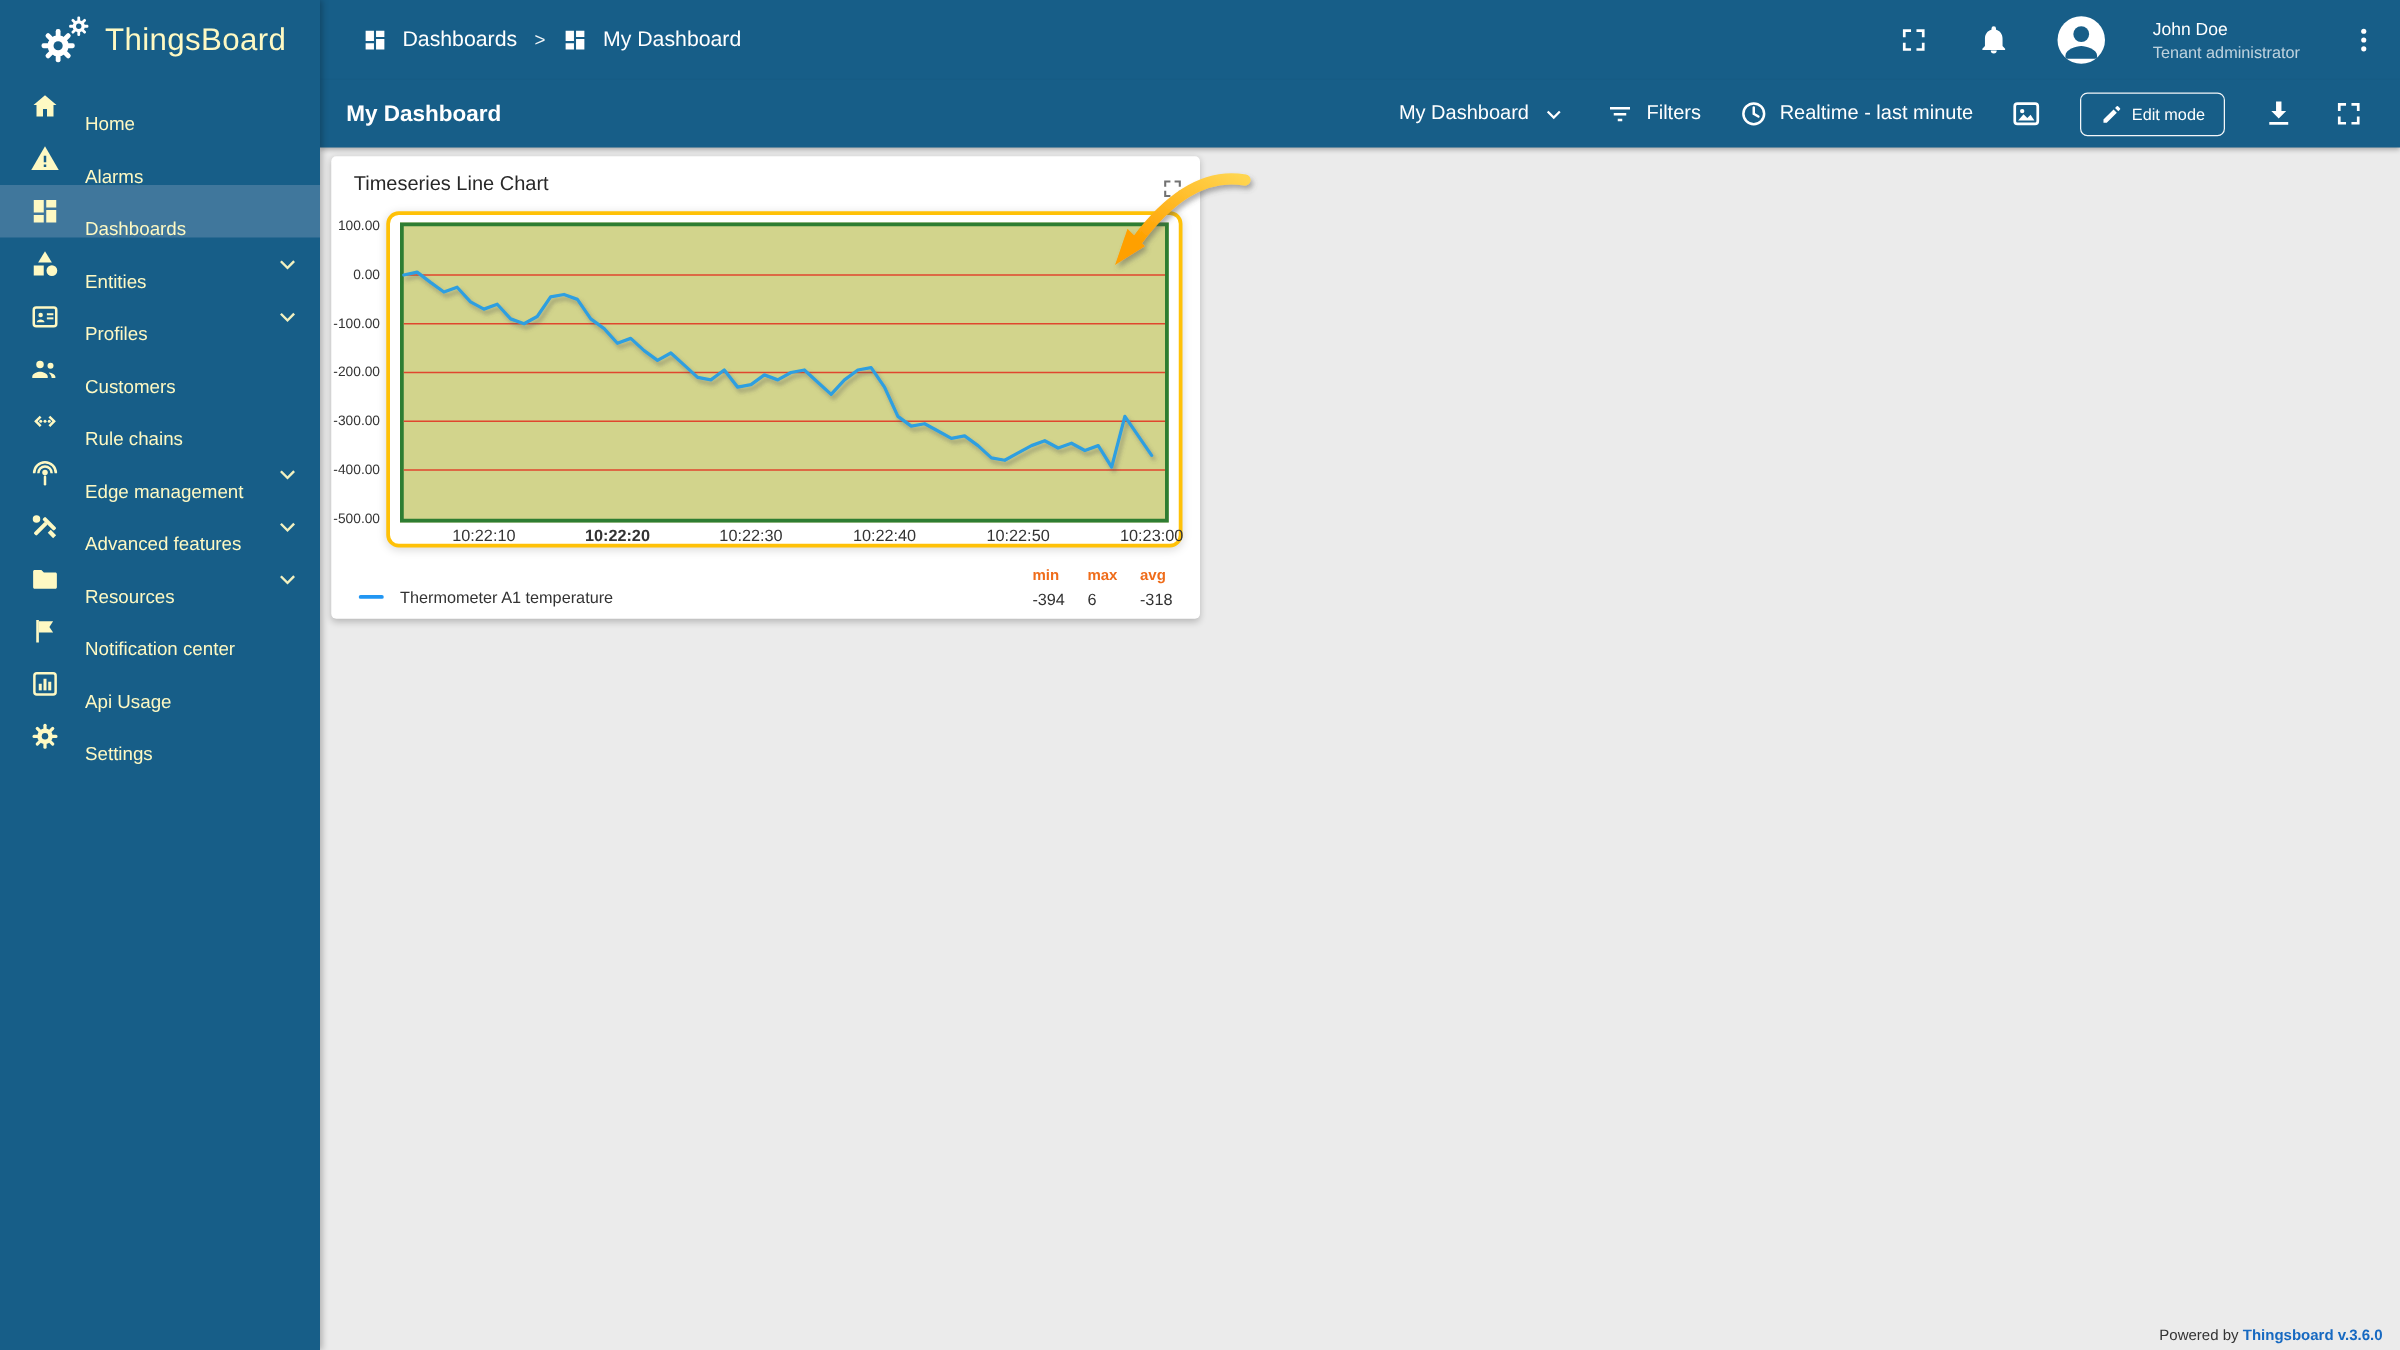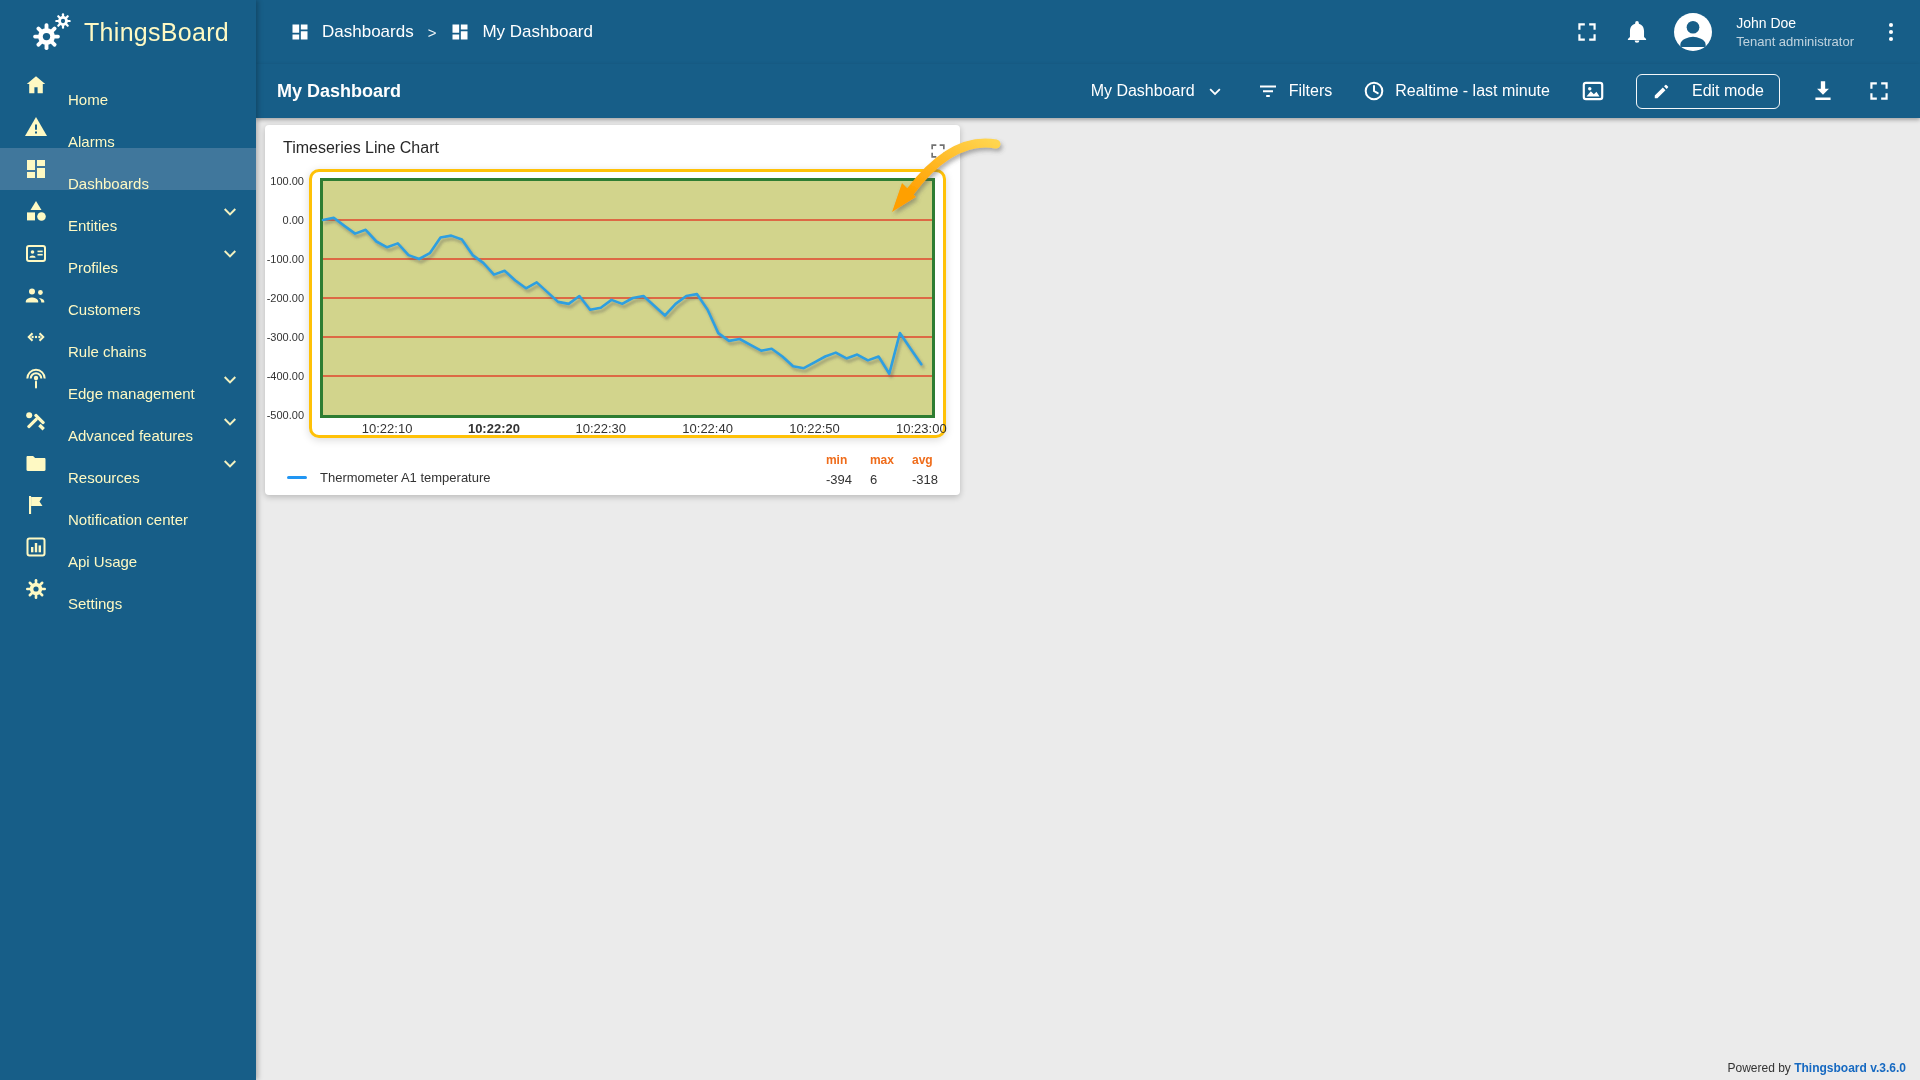--- a/index.html
+++ b/index.html
@@ -37,43 +37,43 @@
   .main { flex:1; display:flex; flex-direction:column; min-width:0; }
 
   .topbar {
     height:64px; background:#175e88; color:#fff;
     display:flex; align-items:center; padding:0 16px 0 34px; flex:0 0 64px;
   }
   .breadcrumb { display:flex; align-items:center; gap:12px; font-size:17px; }
   .bc-icon { width:20px; height:20px; } .bc-icon svg { width:20px; height:20px; display:block; }
   .bc-sep { font-size:15px; opacity:.95; padding:0 2px; }
   .bc-link { cursor:pointer; }
-  .topbar-right { margin-left:auto; display:flex; align-items:center; gap:24px; }
+  .topbar-right { margin-left:auto; display:flex; align-items:center; gap:38px; }
   .tb-icon { width:26px; height:26px; color:#fff; cursor:pointer; }
   .tb-icon svg { width:26px; height:26px; display:block; }
   .avatar { width:38px; height:38px; border-radius:50%; background:#fff; color:#175e88; overflow:hidden; cursor:pointer; }
   .avatar svg { width:38px; height:38px; display:block; }
   .user-block { line-height:1.35; cursor:pointer; }
   .user-name { font-size:14px; }
   .user-role { font-size:13px; opacity:.72; }
 
   .toolbar {
     height:54px; background:#175e88; color:#fff; flex:0 0 54px;
     display:flex; align-items:center; padding:0 28px 0 21px; gap:30px;
     box-shadow:0 2px 4px rgba(0,0,0,.3); position:relative; z-index:2;
   }
   .toolbar-title { font-size:18px; font-weight:700; }
   .spacer { flex:1; }
   .tchunk { display:flex; align-items:center; gap:9px; font-size:16px; cursor:pointer; white-space:nowrap; }
   .tchunk .tb-icon { width:24px; height:24px; } .tchunk .tb-icon svg { width:24px; height:24px; }
   .sel-arrow { width:22px; height:22px; } .sel-arrow svg { width:22px; height:22px; display:block; }
   .edit-btn {
-    display:flex; align-items:center; gap:21px;
+    display:flex; align-items:center; gap:6px;
     border:1px solid rgba(255,255,255,.95); border-radius:6px;
-    padding:7px 15px; font-size:16px; font-weight:500; cursor:pointer;
+    padding:7px 15px; font-size:13px; font-weight:500; cursor:pointer;
   }
   .edit-btn .tb-icon { width:19px; height:19px; } .edit-btn .tb-icon svg { width:19px; height:19px; }
 
   
   .content { flex:1; position:relative; background:#ebebeb; }
 
   .widget-card {
     position:absolute; left:9px; top:7px; width:695px; height:370px;
     background:#fff; border-radius:4px; box-shadow:0 2px 6px rgba(0,0,0,.22);
   }

